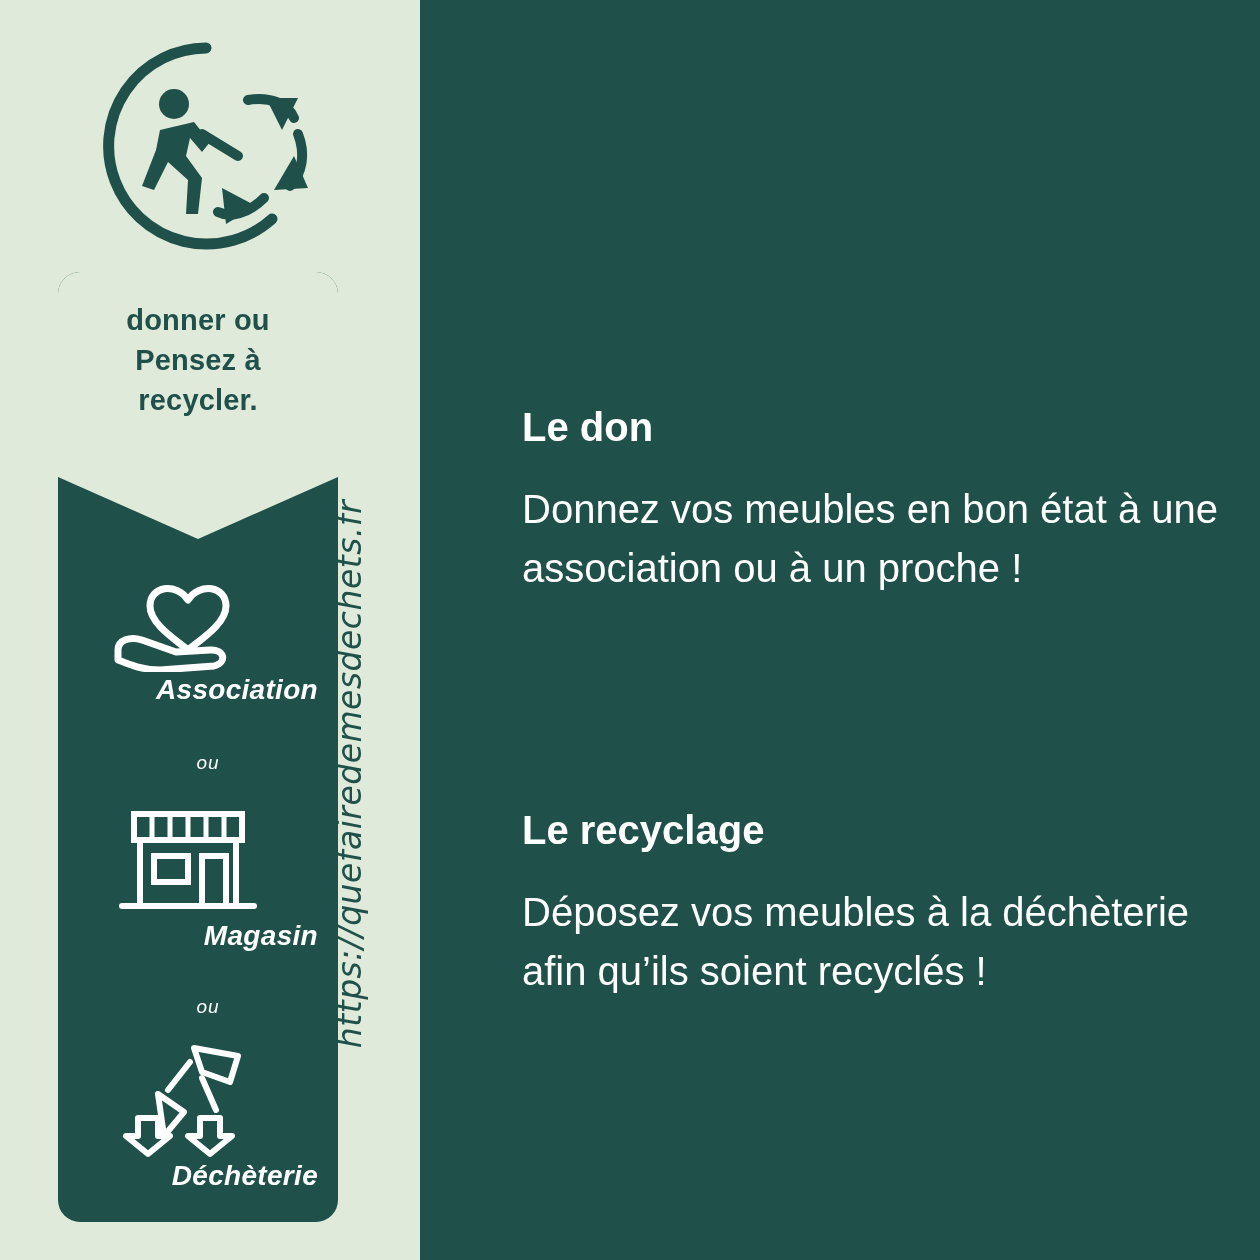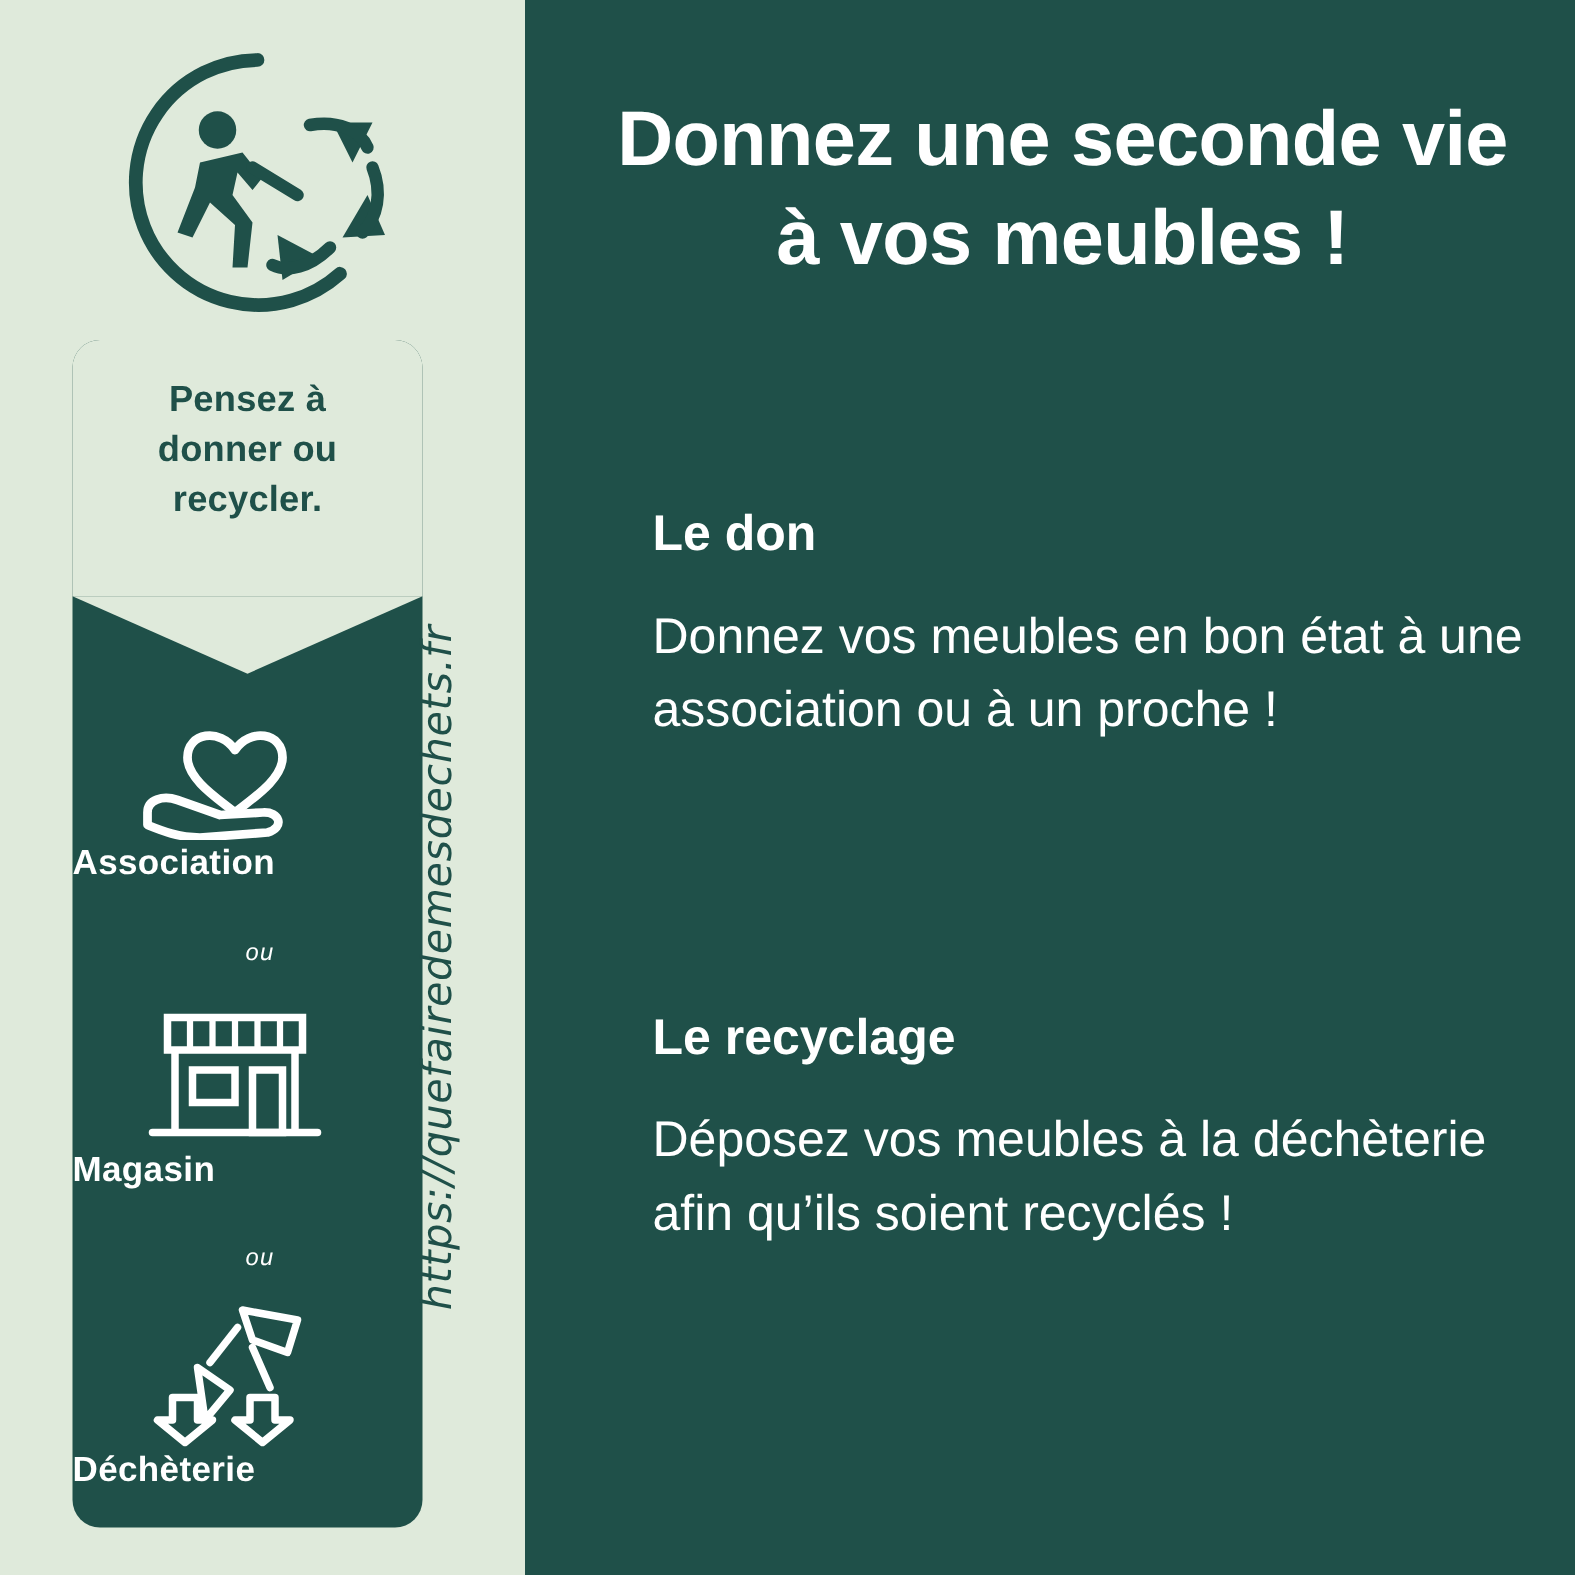--- a/index.html
+++ b/index.html
@@ -76,22 +76,23 @@
     font-size: 29px;
     line-height: 1.38;
     letter-spacing: .2px;
   }
 
   
   .step {
     position: absolute;
     width: 260px;
     left: 58px;
-    text-align: left;
-    color: #ffffff;
+    text-align: right;
+    color: #ffffff;
+    font-style: italic;
   }
   .step-icon {
     height: 116px;
     display: flex;
     align-items: center;
     justify-content: center;
   }
   .step-label {
     font-size: 28px;
     font-weight: bold;
@@ -182,22 +183,22 @@
       <path d="M124 150 L128 186 L158 168 Z" fill="#1f5049"></path>
       <path d="M166 160 C150 176 132 180 120 174" fill="none" stroke="#1f5049" stroke-width="10" stroke-linecap="round"></path>
     </svg>
   </div>
 
   <div class="green-column"></div>
 
   <div class="tag-block"></div>
   <div class="tag-point"></div>
   <div class="tag-text">
+    <div>donner ou</div>
     <div>Pensez à</div>
-    <div>donner ou</div>
     <div>recycler.</div>
   </div>
 
   <div class="step" style="top:554px;">
     <div class="step-icon">
       <svg viewBox="0 0 180 120" width="180" height="120" aria-hidden="true">
         <path d="M90 48 C78 30 52 34 52 54 C52 72 78 88 90 98 C102 88 128 72 128 54 C128 34 102 30 90 48 Z" fill="none" stroke="#ffffff" stroke-width="7" stroke-linejoin="round"></path>
         <path d="M20 98 C20 88 32 84 44 88 L78 100 L112 98 C126 97 130 110 116 114 L62 118 C44 118 30 112 20 108 Z" fill="none" stroke="#ffffff" stroke-width="7" stroke-linejoin="round"></path>
       </svg>
     </div>
@@ -231,24 +232,20 @@
         <path d="M60 56 L86 74 L66 98 Z" fill="none" stroke="#ffffff" stroke-width="6" stroke-linejoin="round"></path>
         <path d="M40 80 L60 80 L60 98 L72 98 L50 116 L28 98 L40 98 Z" fill="none" stroke="#ffffff" stroke-width="6" stroke-linejoin="round"></path>
         <path d="M102 80 L122 80 L122 98 L134 98 L112 116 L90 98 L102 98 Z" fill="none" stroke="#ffffff" stroke-width="6" stroke-linejoin="round"></path>
       </svg>
     </div>
     <div class="step-label">Déchèterie</div>
   </div>
 
   <div class="url-vertical">https://quefairedemesdechets.fr</div>
 
-  <div class="headline">
-    <div>Donnez une seconde vie</div>
-    <div>à vos meubles !</div>
-  </div>
 
   <div class="section section-1">
     <div class="section-title">Le don</div>
     <div class="section-body">Donnez vos meubles en bon état à une association ou à un proche !</div>
   </div>
 
   <div class="section section-2">
     <div class="section-title">Le recyclage</div>
     <div class="section-body">Déposez vos meubles à la déchèterie afin qu’ils soient recyclés !</div>
   </div>

